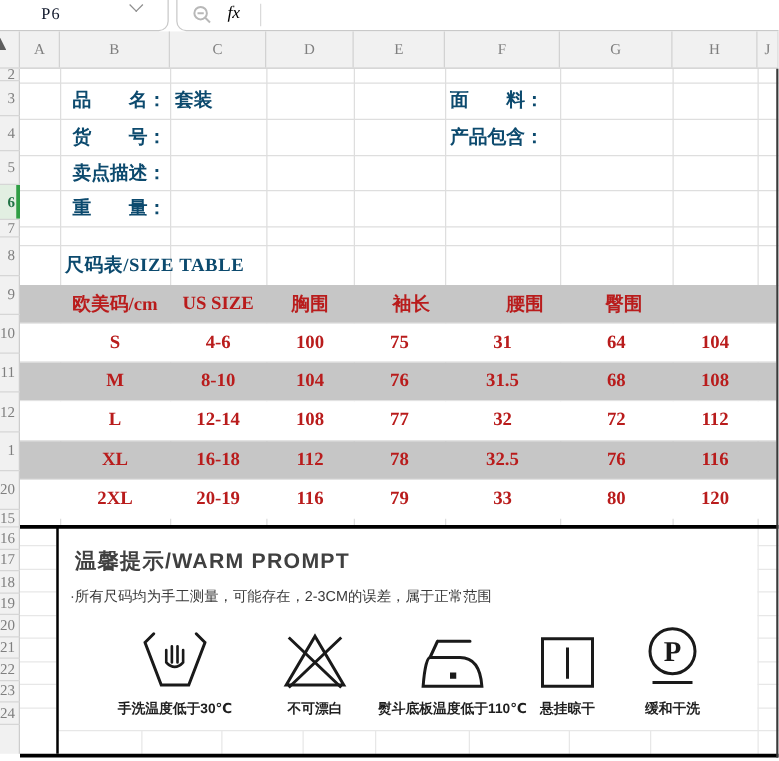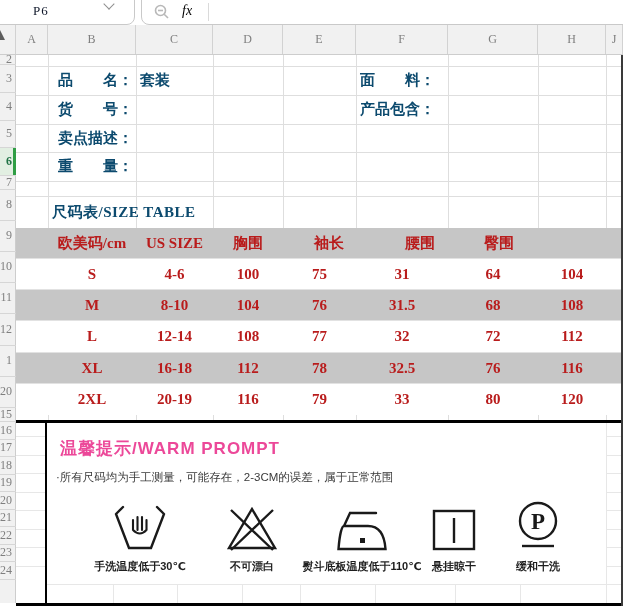--- a/index.html
+++ b/index.html
@@ -53,21 +53,21 @@
   #size-table{position:absolute;left:16px;top:228px;width:605px;z-index:6;}
   .st-row{display:flex;box-sizing:border-box;border-bottom:1px solid #e2e2e2;background:#fff;}
   .st-row.gray{background:#c6c6c6;}
   .st-row:last-child{border-bottom:none;}
   .st-sp{width:32px;flex:none;}
   .st-cell{flex:none;display:flex;align-items:center;justify-content:center;font-weight:bold;
            font-size:15px;color:#b91c1c;position:relative;box-sizing:border-box;}
   .thickline{position:absolute;background:#000;z-index:12;}
   
   .sans{font-family:"Liberation Sans","DejaVu Sans",sans-serif;}
-  .warm-title{position:absolute;left:60px;top:437px;font-size:17px;font-weight:bold;color:#ec4899;
+  .warm-title{position:absolute;left:60px;top:437px;font-size:17px;font-weight:bold;color:#404040;
               letter-spacing:1px;z-index:8;}
   .warm-note{position:absolute;left:56px;top:470px;font-size:11.5px;color:#3a3a3a;z-index:8;}
   .care{position:absolute;top:500px;width:140px;text-align:center;z-index:8;}
   .care .ic{height:52px;display:flex;align-items:flex-end;justify-content:center;}
   .care .lb{margin-top:7px;font-size:11px;color:#1e1e1e;font-weight:600;white-space:nowrap;}
   .care svg{stroke:#1a1a1a;fill:none;stroke-width:2.4;}
   .edge{position:absolute;left:621px;top:55px;width:2px;height:551px;background:#3a3a3a;z-index:25;}
 </style>
 </head>
 <body>

